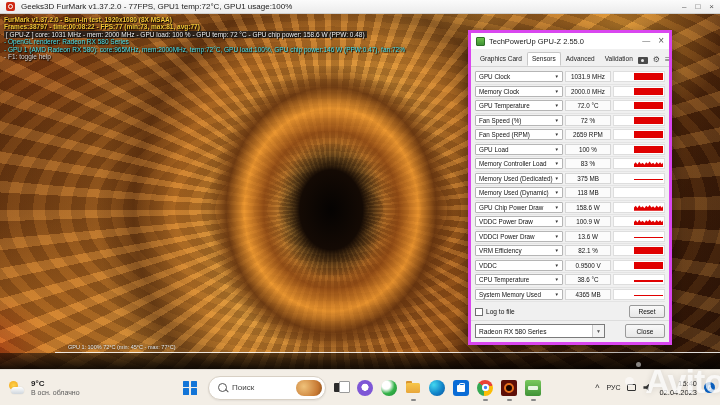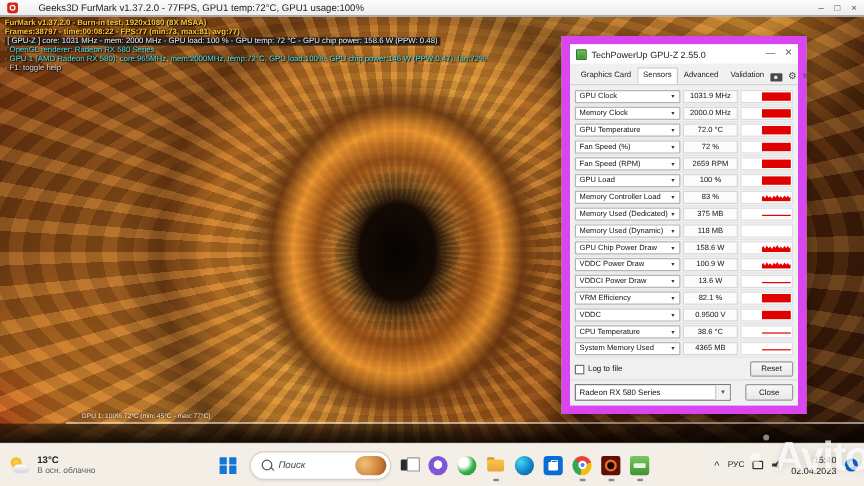--- a/index.html
+++ b/index.html
@@ -6,21 +6,21 @@
   body{width:720px;height:405px;position:relative;overflow:hidden;
        font-family:"Liberation Sans","DejaVu Sans",sans-serif;background:#000;}
 
   
   .fm-titlebar{position:absolute;left:0;top:0;width:720px;height:14px;
     background:linear-gradient(#fbfbfb,#ececec);border-bottom:1px solid #cfcfcf;
     display:flex;align-items:center;padding:0 6px;box-sizing:border-box;z-index:2;}
   .fm-icon{width:9px;height:9px;border-radius:2px;background:#cf2a16;position:relative;flex:0 0 auto;}
   .fm-icon::after{content:'';position:absolute;left:2px;top:2px;width:3px;height:3px;
     border:1px solid #fff;border-radius:50%;}
-  .fm-title{font-size:8px;color:#222;margin-left:17px;white-space:nowrap;}
+  .fm-title{font-size:8px;color:#222;margin-left:6px;white-space:nowrap;}
   .fm-winbtns{margin-left:auto;display:flex;gap:9px;color:#555;font-size:8px;line-height:14px;}
 
   .render{position:absolute;left:0;top:14px;width:720px;height:356px;overflow:hidden;
     background:
       radial-gradient(ellipse 75px 95px at 46% 55%, #050302 0%, #140a04 42%, rgba(20,10,4,0) 72%),
       radial-gradient(ellipse 150px 175px at 46% 55%, rgba(0,0,0,0) 28%, rgba(140,70,18,.85) 45%, rgba(242,152,46,.8) 58%, rgba(100,50,14,.85) 70%, rgba(0,0,0,0) 82%),
       repeating-conic-gradient(from 8deg at 46% 55%, rgba(250,180,90,.18) 0deg 2deg, rgba(50,22,6,.22) 2deg 5deg),
       radial-gradient(ellipse 260px 285px at 46% 55%, rgba(0,0,0,0) 40%, rgba(220,130,40,.45) 60%, rgba(70,32,9,.55) 76%, rgba(0,0,0,0) 90%),
       repeating-radial-gradient(ellipse at 46% 55%, rgba(255,170,70,.12) 0 12px, rgba(45,20,6,.16) 12px 26px),
       radial-gradient(circle 150px at 86% 4%, rgba(240,170,60,.85), rgba(240,170,60,0) 70%),
@@ -38,21 +38,21 @@
   .hud .g{color:#d9d9d9;}
 
   .fm-line{position:absolute;left:55px;right:0;bottom:17px;height:1px;background:rgba(255,255,255,.85);z-index:3;}
   .fm-darkband{position:absolute;left:0;right:0;bottom:0;height:17px;
     background:linear-gradient(rgba(12,6,2,.55),rgba(4,2,1,.92));z-index:2;}
   .fm-bottomstatus{position:absolute;left:68px;bottom:20px;font-size:5.5px;color:#eee;
     text-shadow:0 0 2px #000;z-index:3;}
 
   
   .gpuz{position:absolute;left:468px;top:30px;width:204px;height:315px;background:#f0f0f0;
-    border:7px solid #d946ef;box-shadow:0 5px 14px rgba(0,0,0,.5);z-index:5;
+    border:3px solid #d946ef;box-shadow:0 5px 14px rgba(0,0,0,.5);z-index:5;
     box-sizing:border-box;display:flex;flex-direction:column;}
   .gz-titlebar{height:16px;background:#fff;display:flex;align-items:center;padding:0 5px;flex:0 0 auto;}
   .gz-icon{width:9px;height:9px;background:linear-gradient(#6cc24a,#3f9136);border-radius:1px;
     border:1px solid #2e7027;box-sizing:border-box;}
   .gz-title{font-size:7.5px;color:#222;margin-left:4px;white-space:nowrap;}
   .gz-winbtns{margin-left:auto;display:flex;gap:8px;color:#555;}
   .gz-min{font-size:8px;line-height:16px;} .gz-close{font-size:10px;line-height:16px;}
 
   .gz-tabs{display:flex;align-items:flex-end;padding:3px 4px 0 4px;border-bottom:1px solid #d2d2d2;flex:0 0 auto;}
   .gz-tab{font-size:6.5px;color:#222;padding:2px 4px 3px 4px;border:1px solid transparent;white-space:nowrap;}
@@ -113,21 +113,21 @@
   .tb-item .dot{position:absolute;bottom:-1px;width:5px;height:2px;border-radius:1px;background:#8a8a8a;}
 
   .start-logo{width:14px;height:14px;display:grid;grid-template-columns:1fr 1fr;gap:1.5px;}
   .start-logo span{background:#1275d8;border-radius:.5px;}
 
   .search-pill{width:118px;height:24px;background:#fff;border:1px solid #d8d0c4;border-radius:12px;
     display:flex;align-items:center;padding:0 3px 0 9px;box-sizing:border-box;box-shadow:0 1px 2px rgba(0,0,0,.07);}
   .mag{width:7px;height:7px;border:1.3px solid #555;border-radius:50%;position:relative;flex:0 0 auto;}
   .mag::after{content:'';position:absolute;left:5.5px;top:6px;width:3.5px;height:1.3px;background:#555;
     transform:rotate(45deg);border-radius:1px;}
-  .search-text{font-size:8px;color:#444;margin-left:5px;flex:1;font-style:italic;}
+  .search-text{font-size:8px;color:#444;margin-left:5px;flex:1;}
   .search-thumb{width:26px;height:16px;border-radius:8px;flex:0 0 auto;
     background:radial-gradient(circle at 30% 40%,#f0c27a,#c67832 70%,#8a4e1a);}
 
   .icon16{width:16px;height:16px;}
   .taskview{position:relative;}
   .taskview .sq1{position:absolute;left:1px;top:3px;width:9px;height:9px;background:#2b2b2b;border-radius:1px;}
   .taskview .sq2{position:absolute;left:6px;top:1px;width:9px;height:10px;background:#fff;border:1px solid #9a9a9a;border-radius:1px;}
   .chat{border-radius:50%;background:radial-gradient(circle at 50% 45%,#fff 0 28%,#7e57d6 32%);}
   .greenapp{border-radius:50%;background:radial-gradient(circle at 32% 32%,#ffffff 0 26%,#35b24a 55%,#1e8a34);}
   .folder{position:relative;}
@@ -362,21 +362,21 @@
   </div>
 </div>
 
 <div class="taskbar">
   <div class="tb-left">
     <span class="weather-icon">
       <span class="weather-sun"></span>
         <span class="weather-cloud"></span>
     </span>
     <span class="weather-text">
-      <span class="weather-temp">13°C</span>
+      <span class="weather-temp">9°C</span>
       <span class="weather-cond">В осн. облачно</span>
     </span>
   </div>
 
   <div class="tb-center">
     <div class="tb-item" style="width:24px">
       <span class="start-logo">
           <span></span>
           <span></span>
           <span></span>

